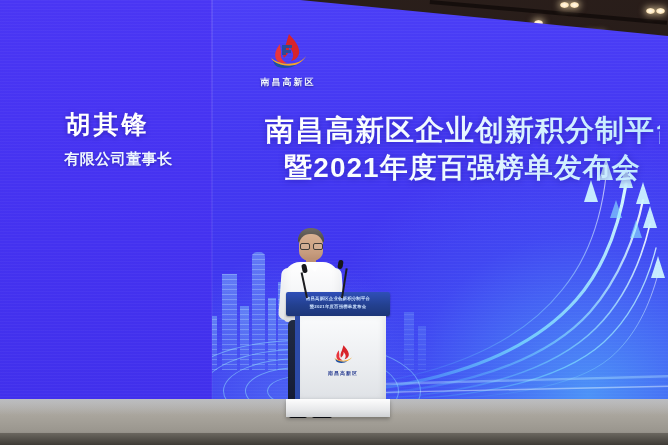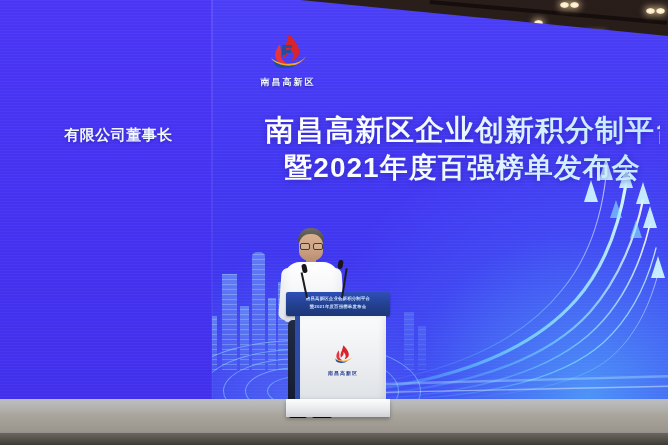--- a/index.html
+++ b/index.html
@@ -332,21 +332,22 @@
     </svg>
     <div class="toplogo-text">南昌高新区</div>
   </div>
 
   <div class="title-block nosel">
     <div class="title-line">南昌高新区企业创新积分制平台</div>
     <div class="title-line l2">暨2021年度百强榜单发布会</div>
   </div>
 
   <div class="nameplate nosel">
-    <div class="np-role" style="margin-top:16px;padding-left:22px;">有限公司董事长</div>
+    <div class="np-name">胡其锋</div>
+    <div class="np-role" style="margin-top:8px;padding-left:22px;">有限公司董事长</div>
   </div>
 
   <div class="floor"></div>
   <div class="floor-sheen"></div>
   <div class="floor-edge"></div>
 
   <div class="speaker nosel">
     <div class="sp-hair"></div>
     <div class="sp-head"></div>
     <div class="sp-glasses">

